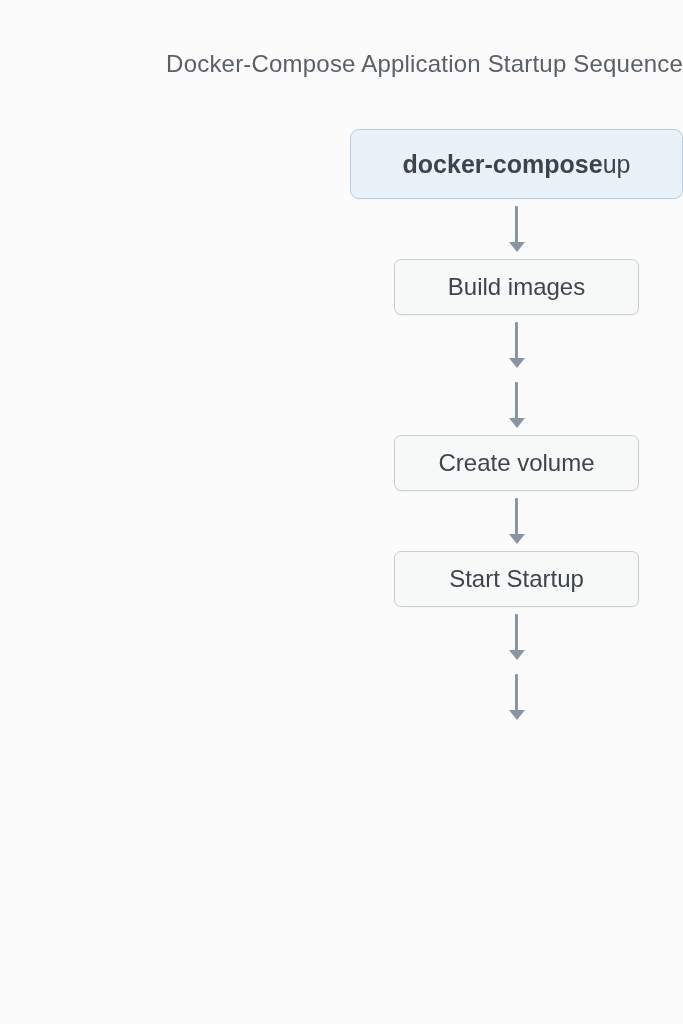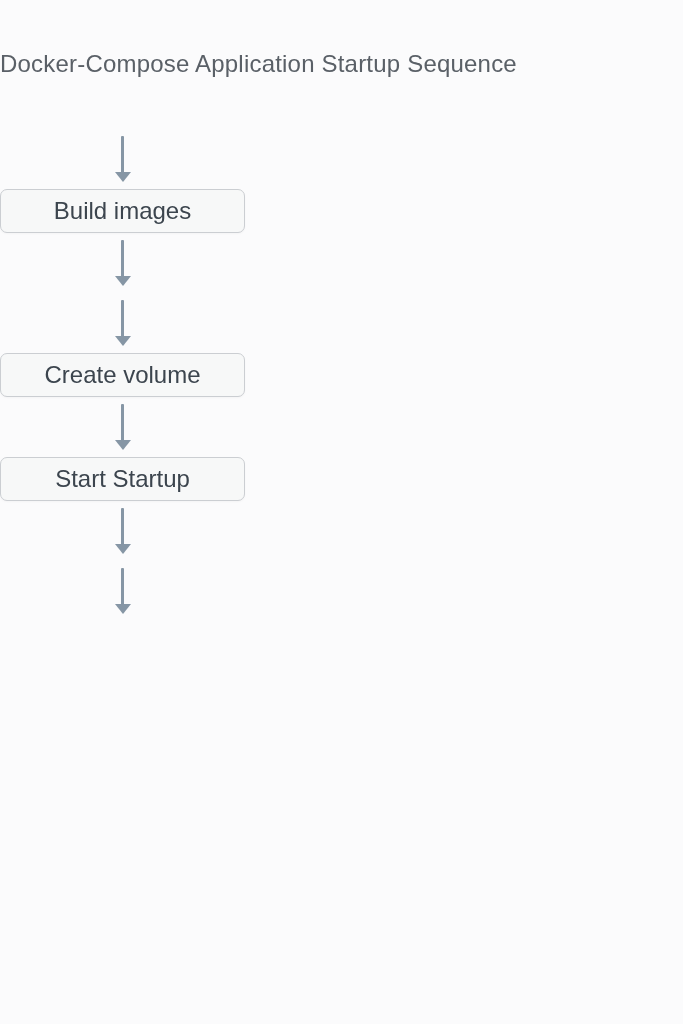--- a/index.html
+++ b/index.html
@@ -20,40 +20,40 @@
   }
   body {
     background: var(--background);
     font-family: "Liberation Sans", sans-serif;
   }
   .page {
     width: 683px;
     height: 1024px;
     display: flex;
     flex-direction: column;
-    align-items: flex-start;
+    align-items: flex-end;
     padding-top: 50px;
   }
   .title {
     font-size: 24px;
     font-weight: 400;
     color: var(--title);
     letter-spacing: 0.2px;
     text-align: center;
     line-height: 28px;
   }
   .flow {
     margin-top: 51px;
     display: flex;
     flex-direction: column;
     align-items: center;
   }
   .node {
     width: 245px;
-    height: 44px;
+    height: 56px;
     background: var(--node-fill);
     border: 1px solid var(--node-border);
     border-radius: 7px;
     display: flex;
     align-items: center;
     justify-content: center;
     font-size: 24px;
     color: var(--text);
     white-space: nowrap;
     box-shadow: 0 1px 2px rgba(0,0,0,0.03);
@@ -92,20 +92,24 @@
 </style>
 </head>
 <body>
 
 <div class="page">
 
   <h1 class="title">Docker-Compose Application Startup Sequence</h1>
 
   <div class="flow">
 
+    <div class="node root">
+      <span class="bold">docker-compose</span>
+        <span> up</span>
+    </div>
 
     <div class="arrow">
       <span class="shaft"></span>
       <span class="head"></span>
     </div>
 
     <div class="node">Build images</div>
 
     <div class="arrow">
       <span class="shaft"></span>

